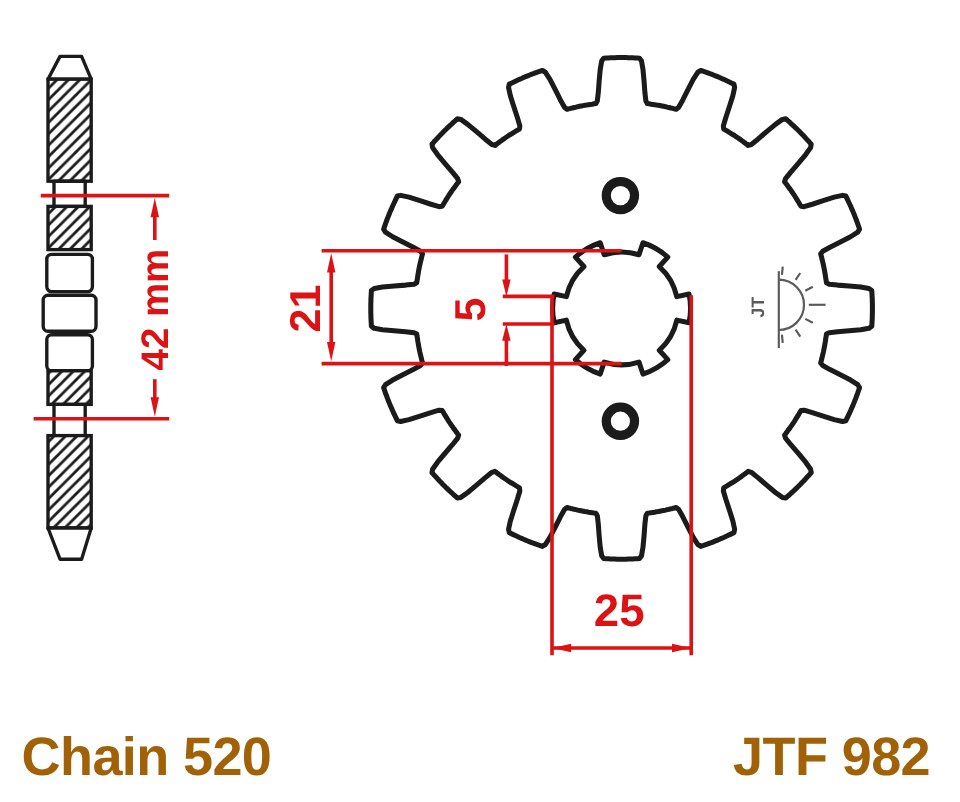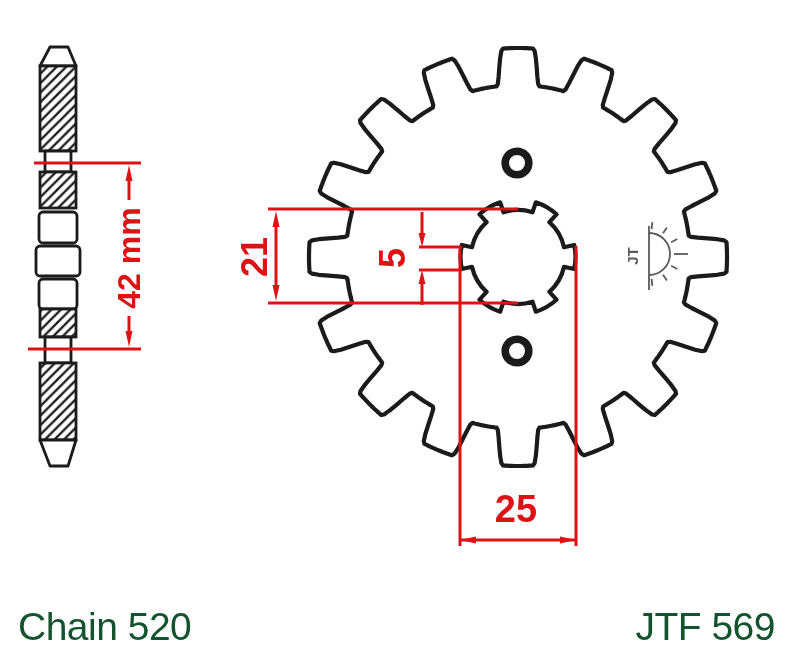--- a/index.html
+++ b/index.html
@@ -11,21 +11,21 @@
   .blk{fill:#ffffff;stroke:var(--outline-black);stroke-width:2.8;stroke-linejoin:round;}
   .hatch{fill:url(#hatch);stroke:var(--outline-black);stroke-width:2.8;}
   .gear{fill:#ffffff;stroke:var(--outline-black);stroke-width:4.2;stroke-linejoin:round;}
   .hole{fill:none;stroke:var(--outline-black);stroke-width:7.6;}
   .red{stroke:var(--dimension-red);stroke-width:3;fill:none;}
   .redfill{fill:var(--dimension-red);stroke:none;}
   .dimtext{fill:var(--dimension-red);font-family:"Liberation Sans",sans-serif;font-weight:bold;}
   .graystroke{stroke:var(--logo-gray);stroke-width:1.8;fill:none;}
   .graytext{fill:var(--logo-gray);font-family:"Liberation Sans",sans-serif;font-weight:bold;}
   .footer-label{
-    position:absolute;top:606px;font-size:39px;font-weight:normal;color:#14532d;
+    position:absolute;top:606px;font-size:45px;font-weight:bold;color:#a16207;
     letter-spacing:-0.5px;line-height:1.1;white-space:nowrap;
   }
   #chain-label{left:18px;}
   #part-label{right:25px;}
 </style>
 </head>
 <body>
 
 <div id="canvas">
   <svg width="800" height="668" viewBox="0 0 800 668">
@@ -105,14 +105,14 @@
             <line x1="671.1" y1="265.7" x2="677.3" y2="269.0" class="graystroke"></line>
             <line x1="663.0" y1="274.7" x2="666.9" y2="280.5" class="graystroke"></line>
             <line x1="651.6" y1="278.9" x2="652.3" y2="285.8" class="graystroke"></line>
           </g>
         <text class="graytext" x="632" y="256" font-size="15" text-anchor="middle" dominant-baseline="central" transform="rotate(-90 632 256)">JT</text>
       </g>
     </g>
   </svg>
 
   <div class="footer-label" id="chain-label">Chain 520</div>
-  <div class="footer-label" id="part-label">JTF 569</div>
+  <div class="footer-label" id="part-label">JTF 982</div>
 </div>
 
 </body></html>

